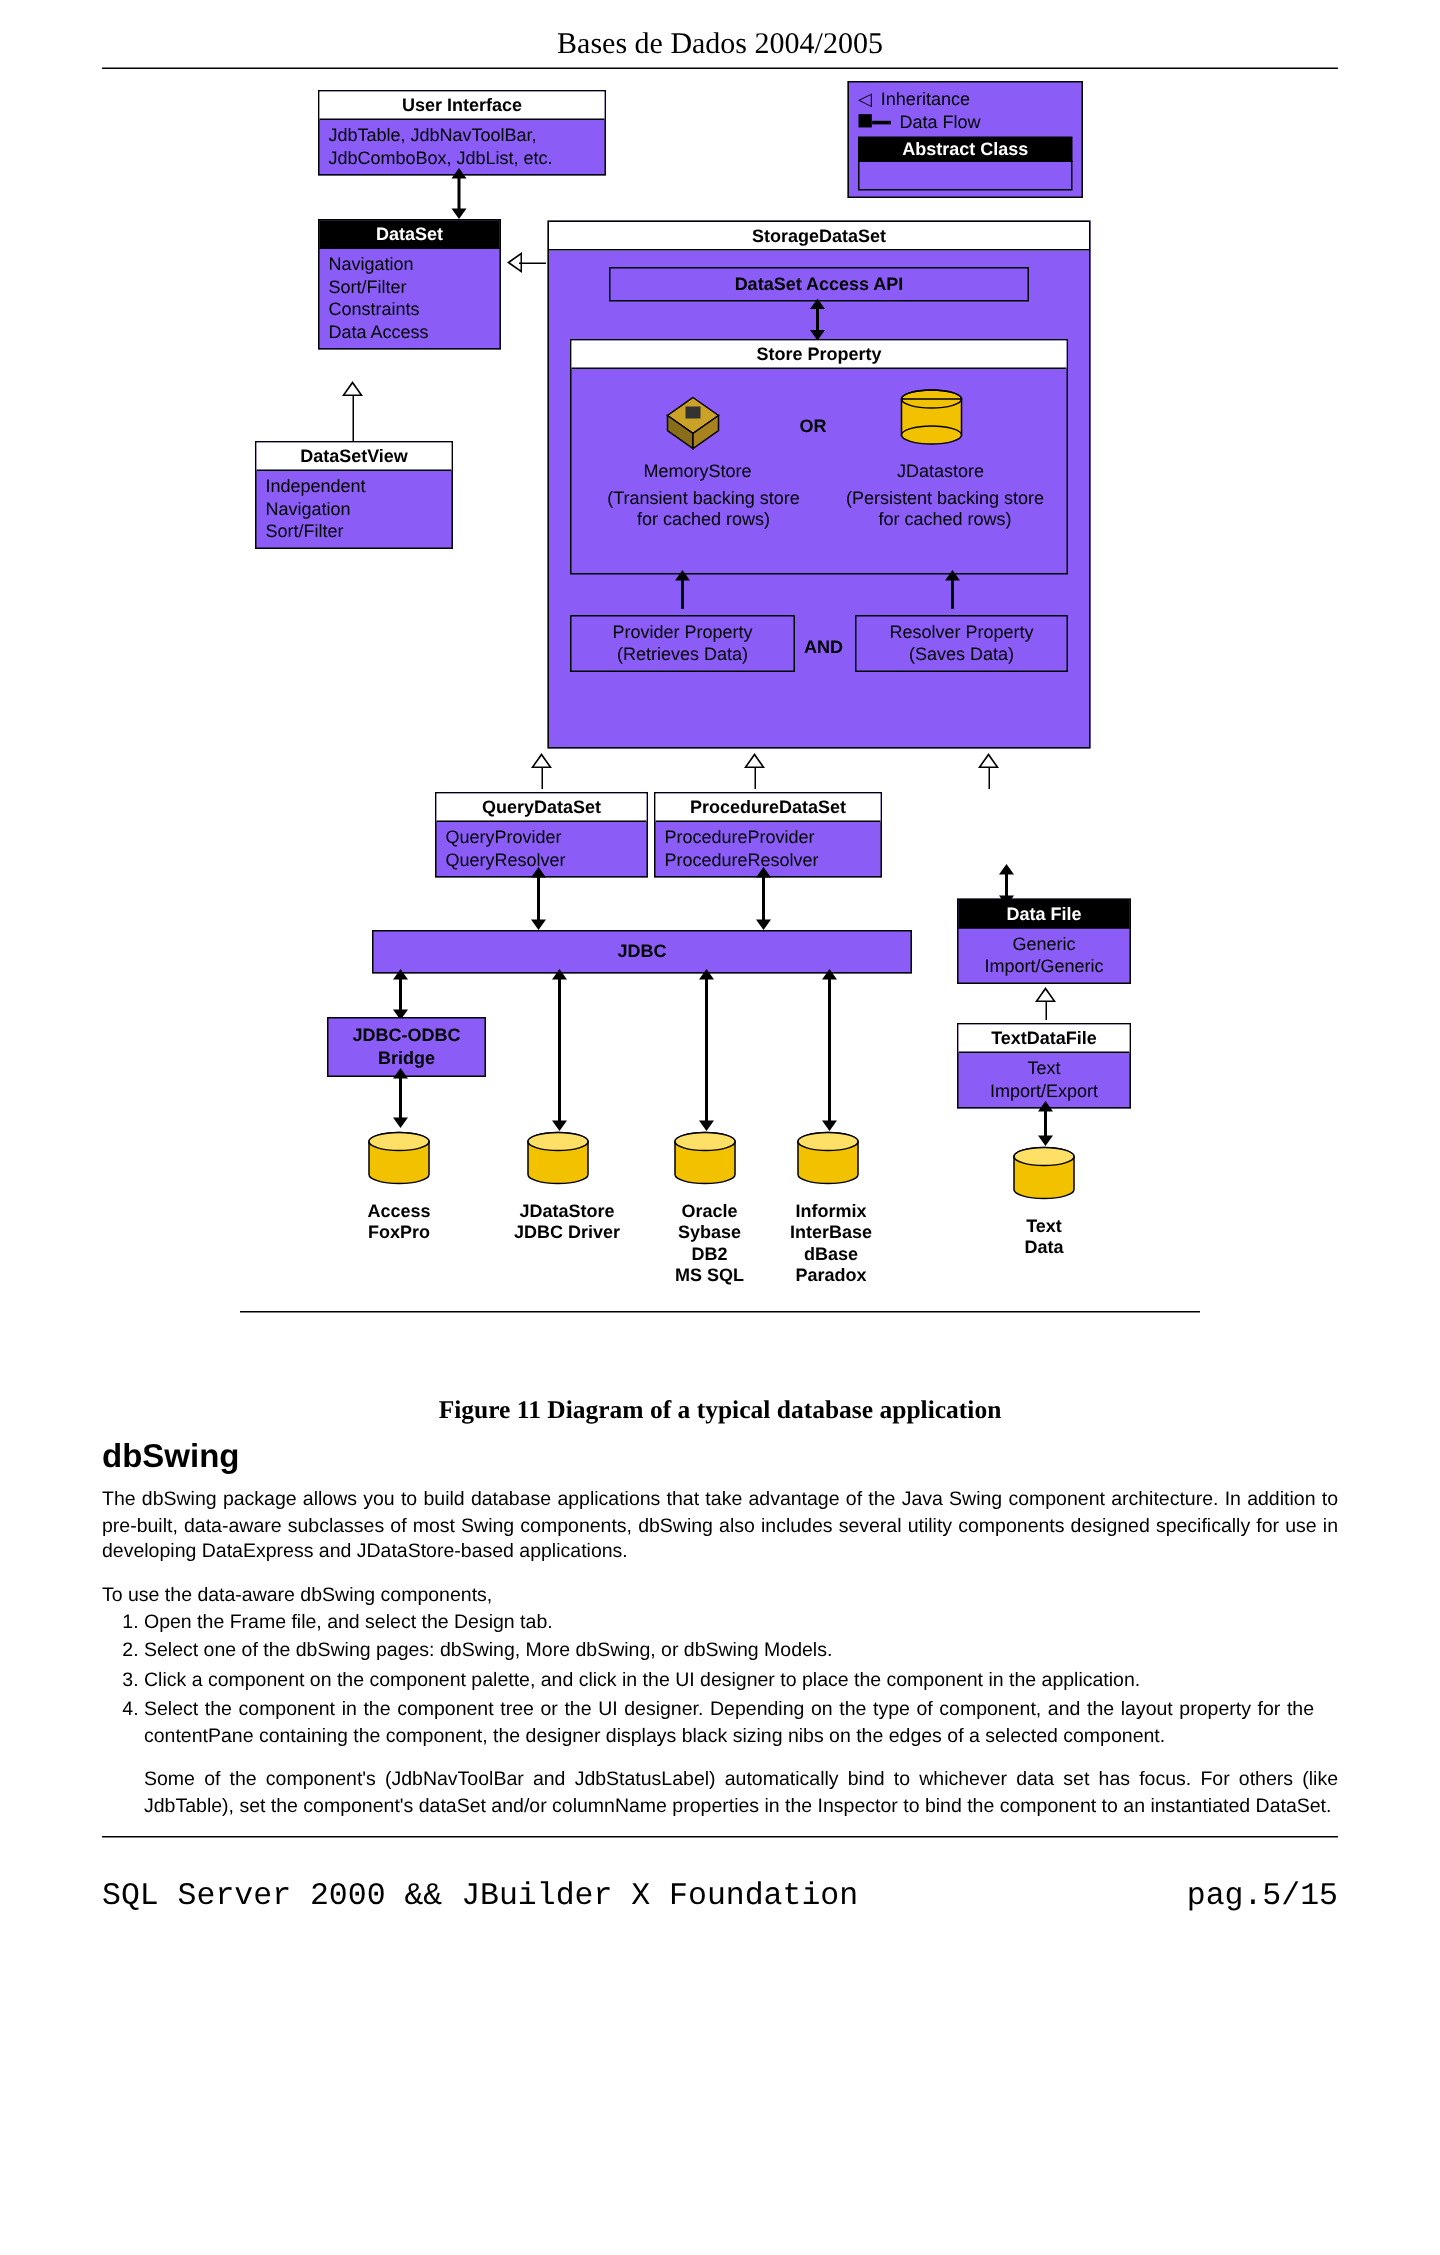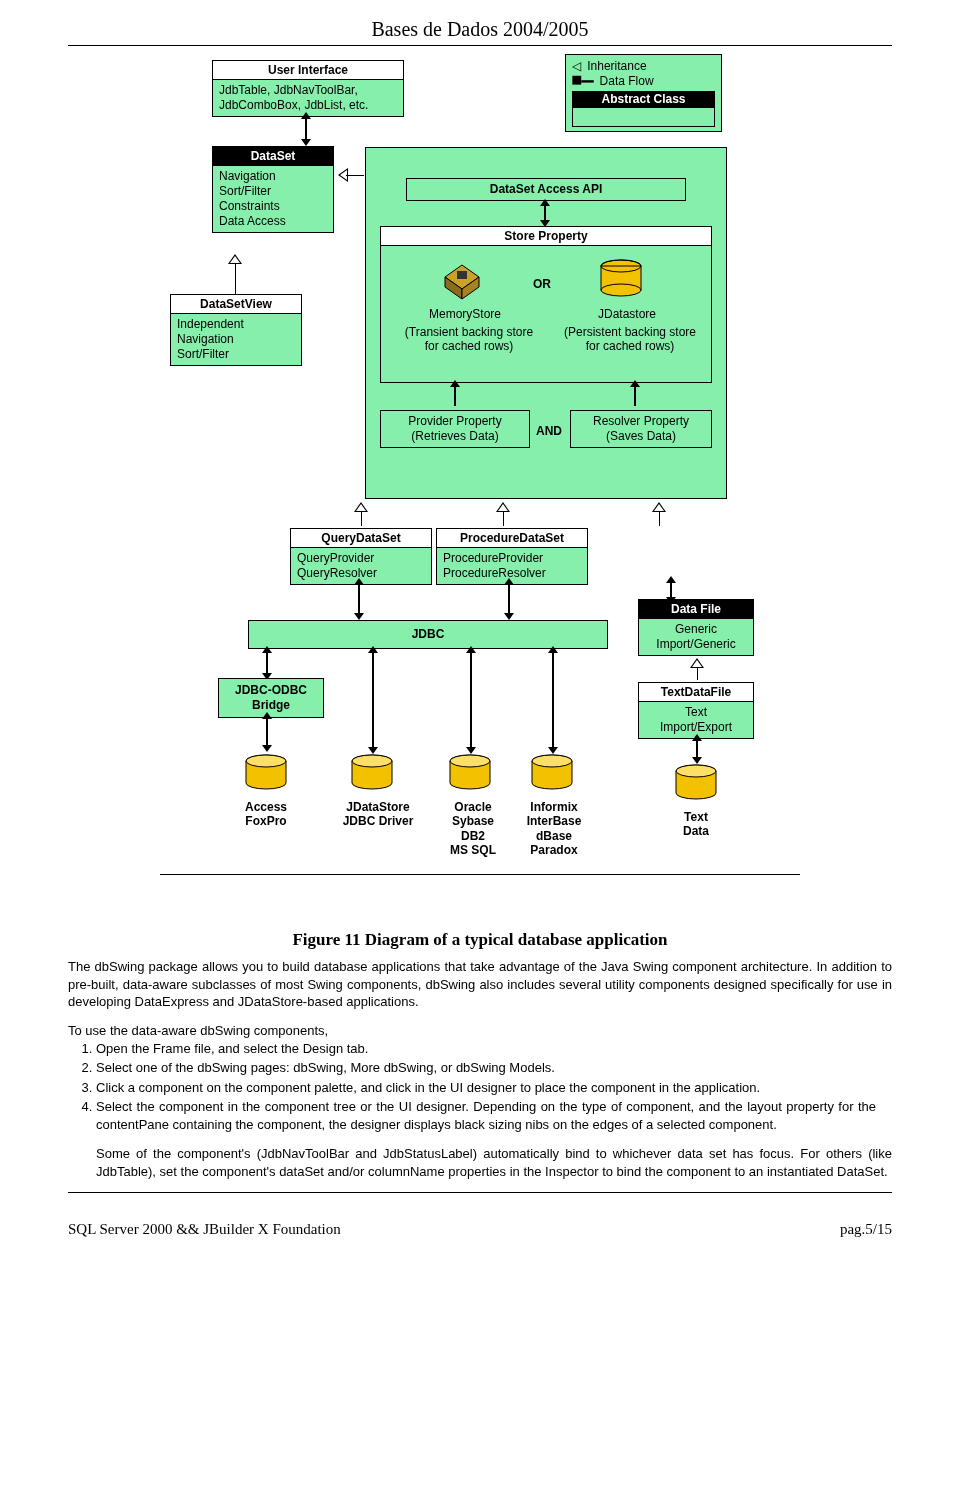--- a/index.html
+++ b/index.html
@@ -27,21 +27,21 @@
   .diagram-area {
     position: relative;
     width: 640px;
     height: 870px;
     margin: 0 auto 6px auto;
     font-family: Arial, Helvetica, sans-serif;
   }
   .box {
     position: absolute;
     border: 1px solid #000;
-    background: #86efac;
+    background: #8b5cf6;
     font-size: 12px;
   }
   .box-title {
     background: #fff;
     font-weight: bold;
     text-align: center;
     padding: 2px 4px;
     border-bottom: 1px solid #000;
   }
   .box-title.black {
@@ -128,22 +128,22 @@
   }
   ol.steps {
     margin: 2px 16px 12px 28px;
     padding: 0;
     text-align: justify;
   }
   ol.steps li { margin-bottom: 2px; line-height: 1.35; }
   .footer-row {
     display: flex;
     justify-content: space-between;
-    font-family: Liberation Serif, serif;
-    font-size: 15px;
+    font-family: Liberation Mono, monospace;
+    font-size: 21px;
     margin-top: 28px;
   }
 </style>
 </head>
 <body>
 
 <div class="page">
   <div class="header-title">Bases de Dados 2004/2005</div>
   <hr class="hr-line">
 
@@ -173,20 +173,21 @@
 
     <div class="box" style="left:52px; top:92px; width:120px;">
       <div class="box-title black">DataSet</div>
       <div class="box-body" style="white-space:pre-line;">Navigation
 Sort/Filter
 Constraints
 Data Access</div>
     </div>
 
     <div class="box" style="left:205px; top:93px; width:360px; height:350px;">
+      <div class="box-title">StorageDataSet</div>
 
       <div class="box" style="left:40px; top:30px; width:278px;">
         <div class="box-body center bold">DataSet Access API</div>
       </div>
       <div class="arrow-v double" style="left:178px; top:57px; height:16px;"></div>
 
       <div class="box" style="left:14px; top:78px; width:330px; height:155px;">
         <div class="box-title">Store Property</div>
 
         <div class="chip-icon" style="left:60px; top:36px;">
@@ -339,20 +340,21 @@
 dBase
 Paradox</div>
     <div class="label-free bold" style="left:506px; top:756px; width:60px; white-space:pre-line;">Text
 Data</div>
 
     <div style="position:absolute; left:0; right:0; top:820px; border-top:1px solid #000;"></div>
   </div>
 
   <div class="figure-caption">Figure 11 Diagram of a typical database application</div>
 
+  <div class="section-heading">dbSwing</div>
 
   <div class="body-text">The dbSwing package allows you to build database applications that take advantage of the Java Swing component architecture. In addition to pre-built, data-aware subclasses of most Swing components, dbSwing also includes several utility components designed specifically for use in developing DataExpress and JDataStore-based applications.</div>
 
   <div style="margin-bottom:0;">To use the data-aware dbSwing components,</div>
   <ol class="steps">
     <li>Open the Frame file, and select the Design tab.</li>
     <li>Select one of the dbSwing pages: dbSwing, More dbSwing, or dbSwing Models.</li>
     <li>Click a component on the component palette, and click in the UI designer to place the component in the application.</li>
     <li>Select the component in the component tree or the UI designer. Depending on the type of component, and the layout property for the contentPane containing the component, the designer displays black sizing nibs on the edges of a selected component.</li>
   </ol>

